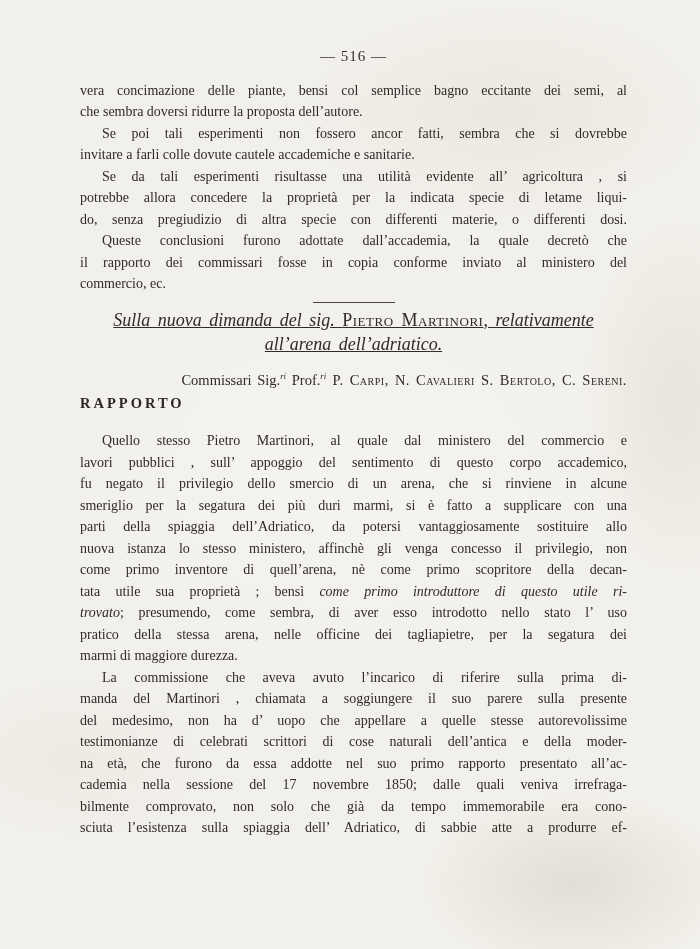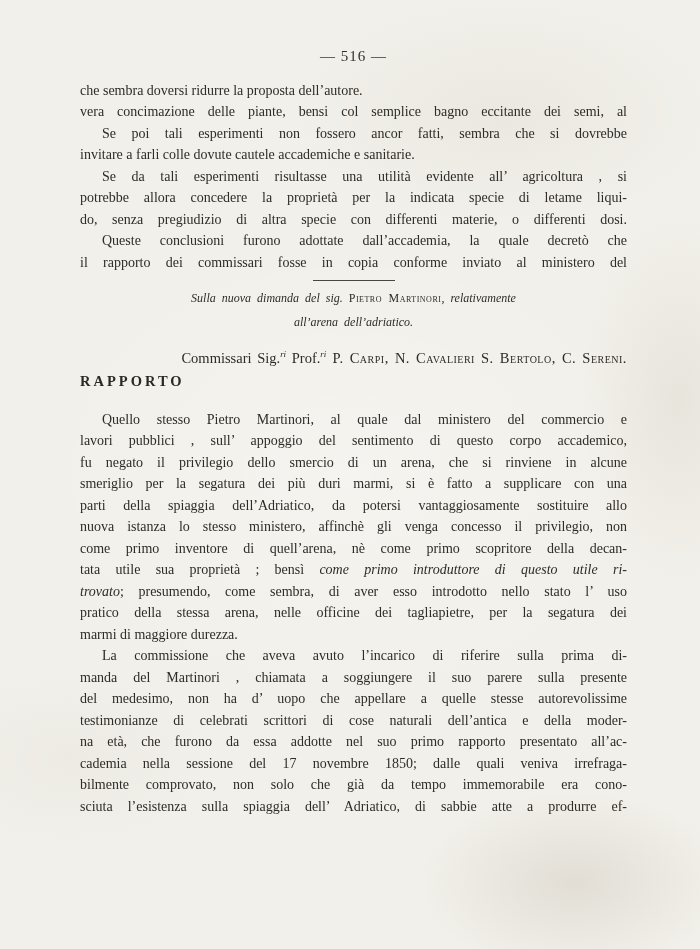--- a/index.html
+++ b/index.html
@@ -26,22 +26,22 @@
     margin-bottom:12px;color:#35312d;
   }
   .line{text-align:justify;text-align-last:justify;}
   .line.indent{text-indent:22px;}
   .line.last{text-align-last:left;}
   .divider{
     width:82px;height:1px;background:#4a453f;
     margin:7px auto 5px auto;border:none;
   }
   .heading{
-    text-align:center;font-size:12px;line-height:24px;
-    margin-top:2px;word-spacing:3px;
+    text-align:center;font-size:18px;line-height:24px;
+    margin-top:2px;word-spacing:3px;text-decoration:underline;
   }
   .it{font-style:italic;}
   .sc{font-variant:small-caps;font-style:normal;letter-spacing:.5px;}
   .commissari{
     text-align:right;margin-top:10px;font-size:14.5px;word-spacing:2px;
   }
   .commissari sup{font-size:.62em;font-style:italic;}
   .rapporto{
     font-weight:bold;font-size:14.5px;
     letter-spacing:3px;margin-top:2px;margin-bottom:16px;color:#2b2723;
@@ -49,29 +49,30 @@
 </style>
 </head>
 <body>
 
 <div class="page">
   <div class="textblock">
 
     <div class="pagenum">— 516 —</div>
 
     <div>
+        <div class="line">vera concimazione delle piante, bensi col semplice bagno eccitante dei semi, al</div>
         <div class="line last">che sembra doversi ridurre la proposta dell’autore.</div>
-        <div class="line">vera concimazione delle piante, bensi col semplice bagno eccitante dei semi, al</div>
         <div class="line indent">Se poi tali esperimenti non fossero ancor fatti, sembra che si dovrebbe</div>
         <div class="line last">invitare a farli colle dovute cautele accademiche e sanitarie.</div>
         <div class="line indent">Se da tali esperimenti risultasse una utilità evidente all’ agricoltura , si</div>
         <div class="line">potrebbe allora concedere la proprietà per la indicata specie di letame liqui-</div>
         <div class="line">do, senza pregiudizio di altra specie con differenti materie, o differenti dosi.</div>
         <div class="line indent">Queste conclusioni furono adottate dall’accademia, la quale decretò che</div>
         <div class="line">il rapporto dei commissari fosse in copia conforme inviato al ministero del</div>
+        <div class="line last">commercio, ec.</div>
       </div>
 
     <hr class="divider">
 
     <div class="heading">
       <div><span class="it">Sulla nuova dimanda del sig. </span><span class="sc">Pietro Martinori</span><span class="it">, relativamente</span></div>
       <div class="it">all’arena dell’adriatico.</div>
     </div>
 
     <div class="commissari"><span>Commissari Sig.</span><sup>ri</sup><span> Prof.</span><sup>ri</sup><span class="sc"> P. Carpi, N. Cavalieri S. Bertolo, C. Sereni.</span></div>

